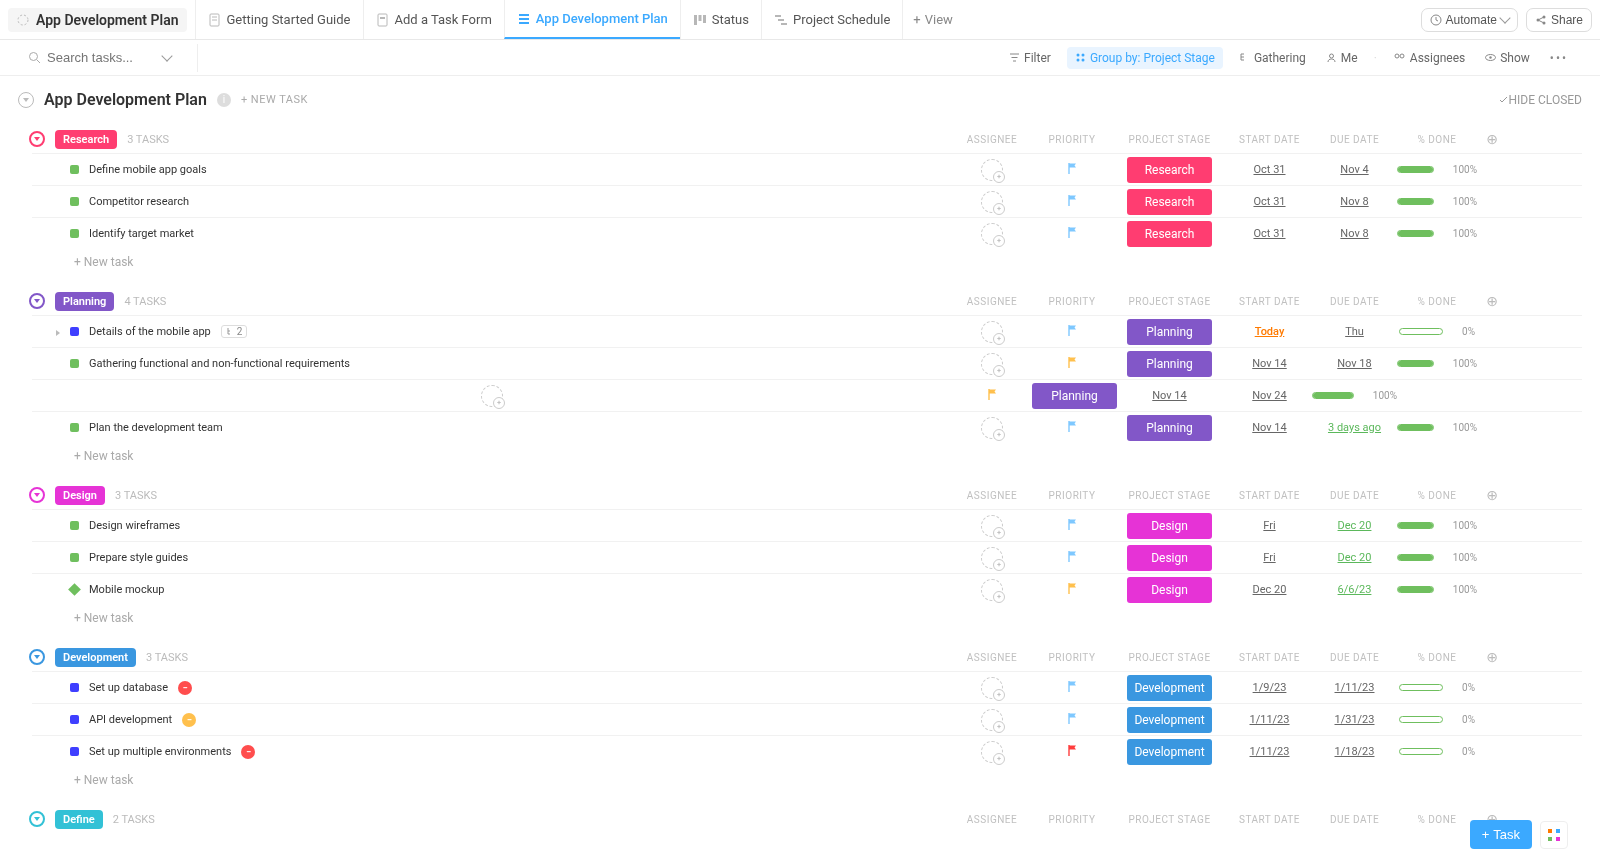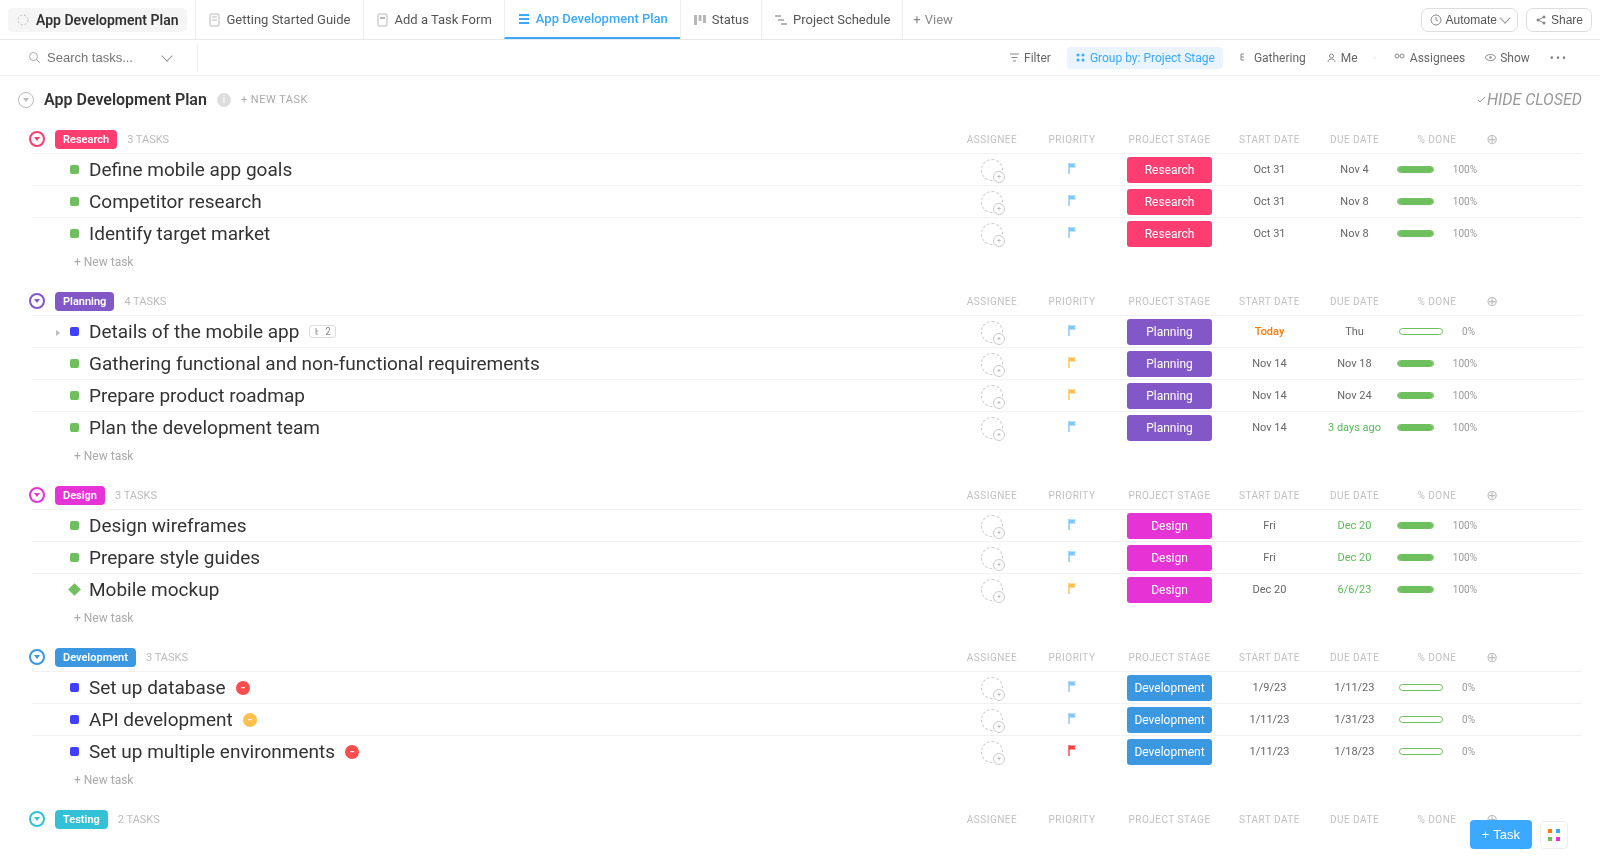--- a/index.html
+++ b/index.html
@@ -22,41 +22,41 @@
 .search input { border: none; outline: none; font-size: 13px; color: #777; width: 110px; }
 .tbar-actions { display: flex; align-items: center; gap: 12px; font-size: 12px; color: #666; }
 .pill { display:flex; align-items:center; gap:4px; cursor:pointer; padding:2px 4px;}
 .pill.active { background: #e9f4ff; color:#3ba9ff; border-radius:4px; padding:4px 8px;}
 .content { padding: 14px 18px 60px 18px; }
 .list-head { display: flex; align-items: center; gap: 10px; margin-bottom: 16px;}
 .list-head .collapse { width:16px; height:16px; border:1px solid #bbb; border-radius:50%; display:flex; align-items:center; justify-content:center; font-size:10px; color:#bbb;}
 .list-head .ltitle { font-size: 16px; font-weight: 600; }
 .info-dot { width:14px; height:14px; border-radius:50%; background:#ddd; color:#fff; font-size:10px; display:inline-flex; align-items:center; justify-content:center;}
 .newtask-h { color:#aaa; font-size:11px; letter-spacing:.5px;}
-.hide-closed { margin-left:auto; color:#999; font-size:16px; display:flex; align-items:center; font-style:italic;}
+.hide-closed { margin-left:auto; color:#999; font-size:12px; display:flex; align-items:center; }
 .group { margin: 8px 0 18px 14px; }
 .group-head { display: grid; grid-template-columns: 920px 80px 80px 115px 85px 85px 80px 30px; align-items: center; height: 28px; }
 .group-head .gleft { display:flex; align-items:center; gap:10px; }
 .gcol { color:#c0c0c0; font-size:10px; letter-spacing:.5px; text-align:center; text-transform:uppercase;}
 .chip { color:#fff; font-size:11px; font-weight:600; padding:3px 8px; border-radius:4px; }
 .gtasks { font-size:11px; color:#bbb; text-transform:uppercase;}
 .gtoggle { width:16px; height:16px; border-radius:50%; display:flex; align-items:center; justify-content:center; color:#fff; font-size:9px; margin-left:-3px;}
 .row { display: grid; grid-template-columns: 920px 80px 80px 115px 85px 85px 80px 30px; align-items: center; height: 32px; border-top:1px solid #f1f1f1; }
 .row:last-of-type { border-bottom:1px solid #f1f1f1;}
 .task-cell { display:flex; align-items:center; gap:10px; padding-left:38px;}
 .sq { width:9px; height:9px; border-radius:2px;}
 .diamond { width:9px; height:9px; transform:rotate(45deg);}
-.tname { font-size:19px; color:#333; }
+.tname { font-size:11px; color:#333; }
 .sub-badge { border:1px solid #ddd; border-radius:3px; padding:0 4px; font-size:10px; color:#888; display:inline-flex; gap:2px; align-items:center;}
 .status-dot { width:14px; height:14px; border-radius:50%; display:inline-flex; align-items:center; justify-content:center; color:#fff; font-size:9px; font-weight:bold;}
 .assignee { width:22px; height:22px; border:1px dashed #ccc; border-radius:50%; position:relative; margin:auto;}
 .assignee::after { content:"+"; position:absolute; right:-3px; bottom:-3px; width:10px; height:10px; border:1px solid #ccc; border-radius:50%; background:#fff; font-size:8px; color:#aaa; display:flex; align-items:center; justify-content:center;}
 .flag { text-align:center;}
 .stage { color:#fff; font-size:12px; text-align:center; border-radius:3px; padding:6px 0; width:85px; margin:auto;}
-.date { font-size:11px; color:#666; text-align:center;}
+.date { font-size:11px; color:#666; text-align:center;text-decoration:underline;}
 .date.today { color:#ff7a00; font-weight:500;}
 .date.green { color:#5bb85b;}
 .progress { display:flex; align-items:center; gap:19px; justify-content:center;}
 .bar { width:44px; height:7px; border-radius:4px; border:1px solid #6fbf5e; background:#fff; position:relative; overflow:hidden;}
 .bar .fill { position:absolute; left:0; top:0; bottom:0; background:#6fbf5e;}
 .pct { font-size:10px; color:#999;}
 .plus-col { color:#bbb; text-align:center; font-size:14px;}
 .newtask-row { padding:6px 0 0 42px; color:#aaa; font-size:12px;}
 .caret::before { content:""; display:inline-block; border-top:4px solid currentColor; border-left:3px solid transparent; border-right:3px solid transparent; transform:translateY(-1px);}
 .caret-r::before { content:""; display:inline-block; border-left:4px solid currentColor; border-top:3px solid transparent; border-bottom:3px solid transparent; }
@@ -384,26 +384,20 @@
       <div class="date">Nov 18</div>
       <div class="progress">
             <div class="bar">
               <div class="fill" style="width:100%"></div>
             </div>
             <span class="pct">100%</span>
           </div>
       <div></div>
         </div>
         <div class="row">
-      <div class="task-cell">
-
-        <span class="sq" style="background:#6fbf5e"></span>
-        <span class="tname">Prepare product roadmap</span>
-
-      </div>
       <div style="text-align:center">
             <div class="assignee"></div>
           </div>
       <div class="flag"><svg width="13" height="13" viewBox="0 0 13 13">
               <path d="M3 1v11" stroke="#ffc04d" stroke-width="1.4"></path>
               <path d="M3 1.5h7l-1.5 2 1.5 2H3z" fill="#ffc04d"></path>
             </svg></div>
       <div>
             <div class="stage" style="background:#8257c8">Planning</div>
           </div>
@@ -648,21 +642,21 @@
       <div></div>
         </div>
         <div class="newtask-row">+ New task</div>
       </div>
       <div class="group">
         <div class="group-head">
     <div class="gleft">
       <div class="gtoggle" style="border:2px solid #32c1d6;color:#32c1d6">
               <span class="caret"></span>
             </div>
-      <span class="chip" style="background:#32c1d6">Testing</span>
+      <span class="chip" style="background:#32c1d6">Define</span>
       <span class="gtasks">2 TASKS</span>
     </div>
     <div class="gcol">ASSIGNEE</div>
     <div class="gcol">PRIORITY</div>
     <div class="gcol">PROJECT STAGE</div>
     <div class="gcol">START DATE</div>
     <div class="gcol">DUE DATE</div>
     <div class="gcol">% DONE</div>
     <div class="plus-col">⊕</div>
         </div>

